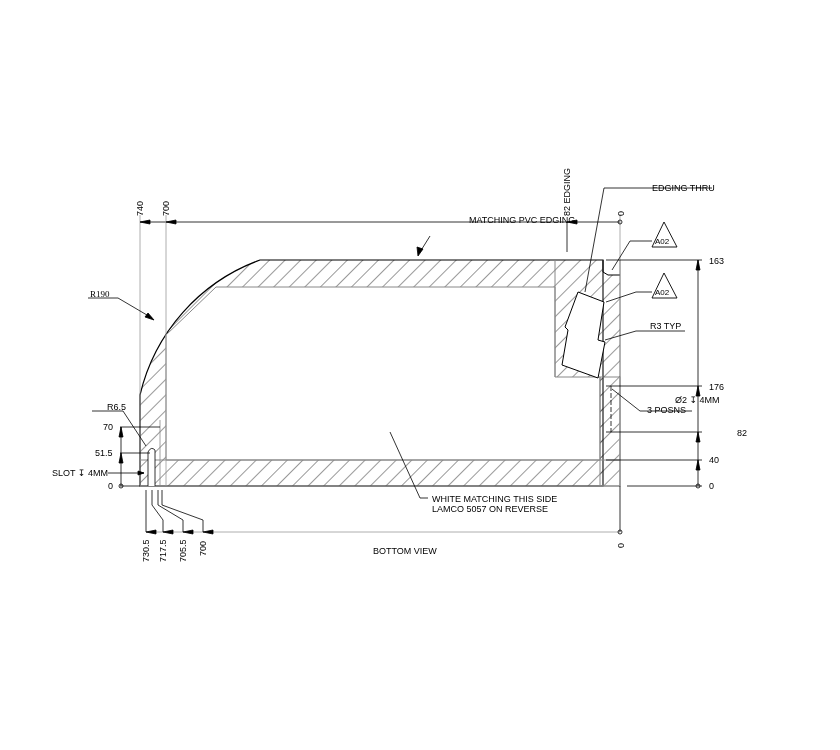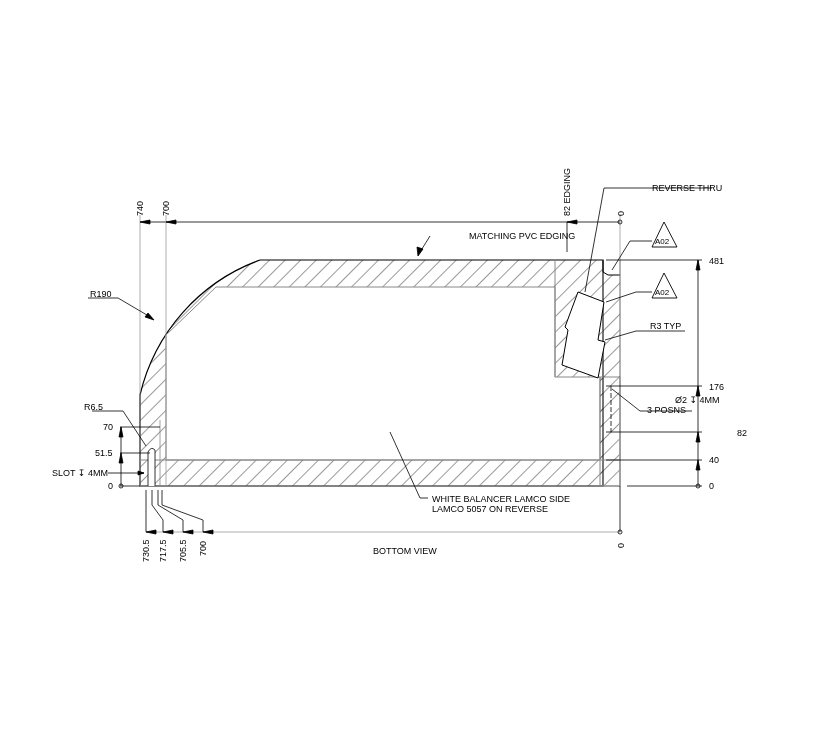--- a/index.html
+++ b/index.html
@@ -108,47 +108,47 @@
       <path d="M692,411 L640,411 L612,389"></path>
       <path d="M428,498 L420,498 L390,432"></path>
     </g>
 
     <g stroke="#000" stroke-width="0.9" fill="#fff">
       <polygon points="664,222 652,247 677,247"></polygon>
       <polygon points="664,273 652,298 677,298"></polygon>
     </g>
   </svg>
 
-  <div class="lbl" style="left:430px;top:231px;padding-left:39px;">MATCHING PVC EDGING</div>
-  <div class="lbl" style="left:652px;top:183px;">REVERSE THRU</div>
+  <div class="lbl" style="left:430px;top:215px;padding-left:39px;">MATCHING PVC EDGING</div>
+  <div class="lbl" style="left:652px;top:183px;">EDGING THRU</div>
   <div class="lbl" style="left:650px;top:321px;text-align:center;">R3 TYP</div>
-  <div class="lbl" style="left:90px;top:289px;">R190</div>
-  <div class="lbl" style="left:84px;top:402px;">R6.5</div>
+  <div class="lbl" style="left:90px;top:289px;font-family:Liberation Serif, serif;">R190</div>
+  <div class="lbl" style="left:107px;top:402px;">R6.5</div>
   <div class="lbl" style="left:52px;top:468px;">SLOT ↧ 4MM</div>
   <div class="lbl" style="left:644px;top:395px;padding-left:31px;">Ø2 ↧ 4MM</div>
   <div class="lbl" style="left:647px;top:405px;">3 POSNS</div>
-  <div class="lbl" style="left:432px;top:494px;">WHITE BALANCER LAMCO SIDE</div>
+  <div class="lbl" style="left:432px;top:494px;">WHITE MATCHING THIS SIDE</div>
   <div class="lbl" style="left:432px;top:504px;">LAMCO 5057 ON REVERSE</div>
   <div class="lbl" style="left:373px;top:546px;">BOTTOM VIEW</div>
 
   <div class="lbl" style="left:655px;top:237px;font-size:8px;">A02</div>
   <div class="lbl" style="left:655px;top:288px;font-size:8px;">A02</div>
 
   <div class="vlbl" style="left:135px;top:216px;">740</div>
   <div class="vlbl" style="left:161px;top:216px;">700</div>
   <div class="vlbl" style="left:562px;top:216px;">82 EDGING</div>
   <div class="vlbl" style="left:616px;top:216px;">0</div>
 
   <div class="vlbl" style="left:141px;top:562px;">730.5</div>
   <div class="vlbl" style="left:158px;top:562px;">717.5</div>
   <div class="vlbl" style="left:178px;top:562px;">705.5</div>
   <div class="vlbl" style="left:198px;top:556px;">700</div>
   <div class="vlbl" style="left:616px;top:548px;">0</div>
 
-  <div class="lbl" style="left:709px;top:256px;">481</div>
+  <div class="lbl" style="left:709px;top:256px;">163</div>
   <div class="lbl" style="left:709px;top:382px;">176</div>
   <div class="lbl" style="left:709px;top:428px;margin-left:28px;">82</div>
   <div class="lbl" style="left:709px;top:455px;">40</div>
   <div class="lbl" style="left:709px;top:481px;">0</div>
 
   <div class="lbl" style="left:103px;top:422px;">70</div>
   <div class="lbl" style="left:95px;top:448px;">51.5</div>
   <div class="lbl" style="left:108px;top:481px;">0</div>
 </div>
 

